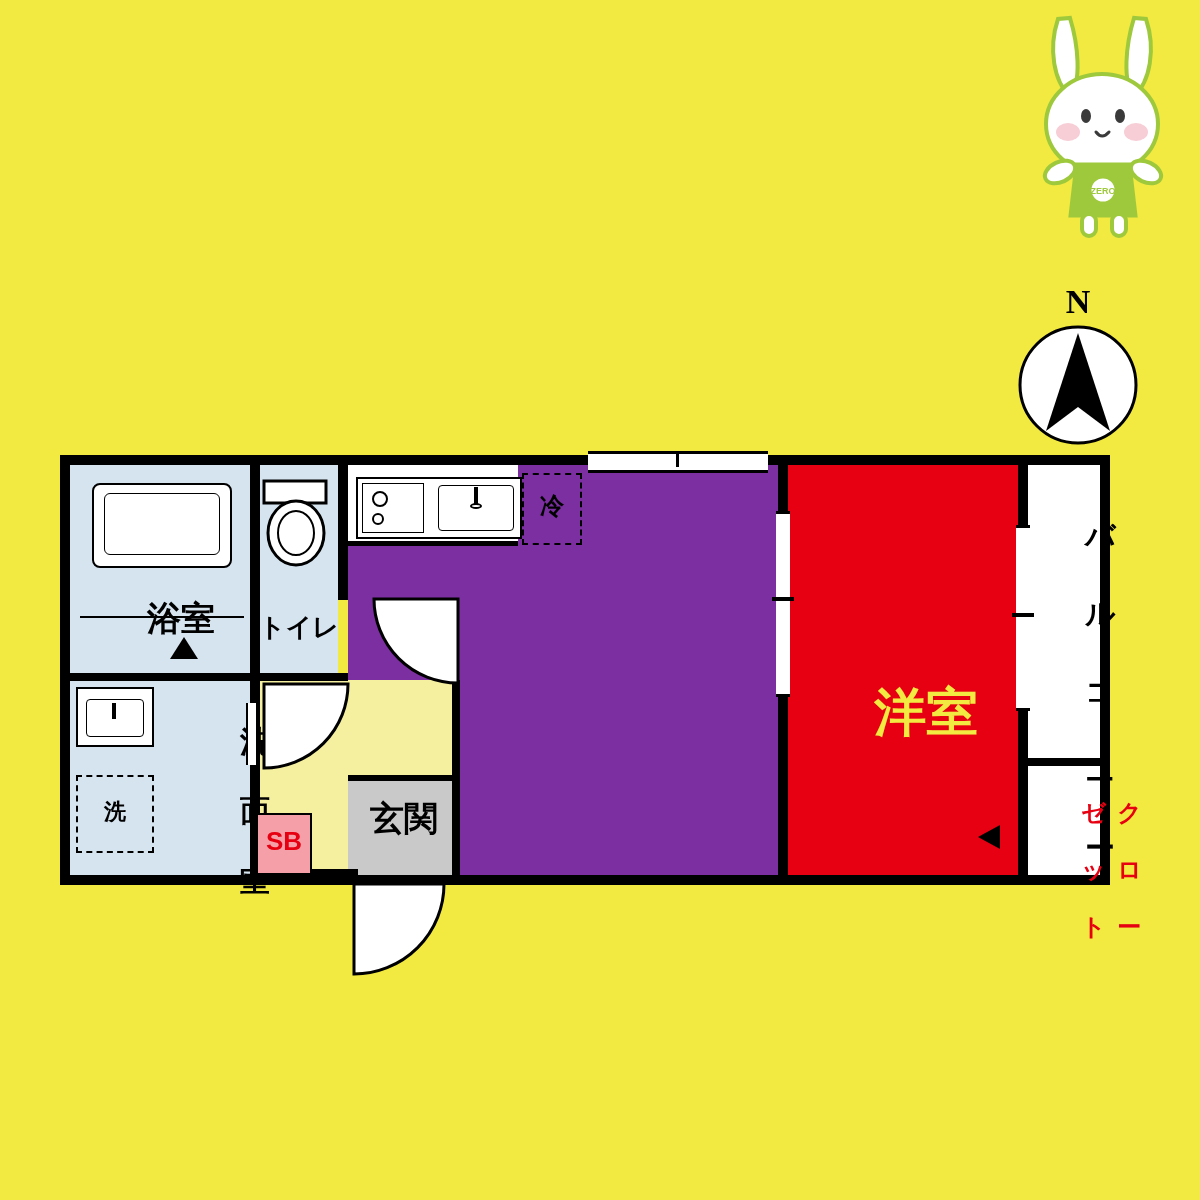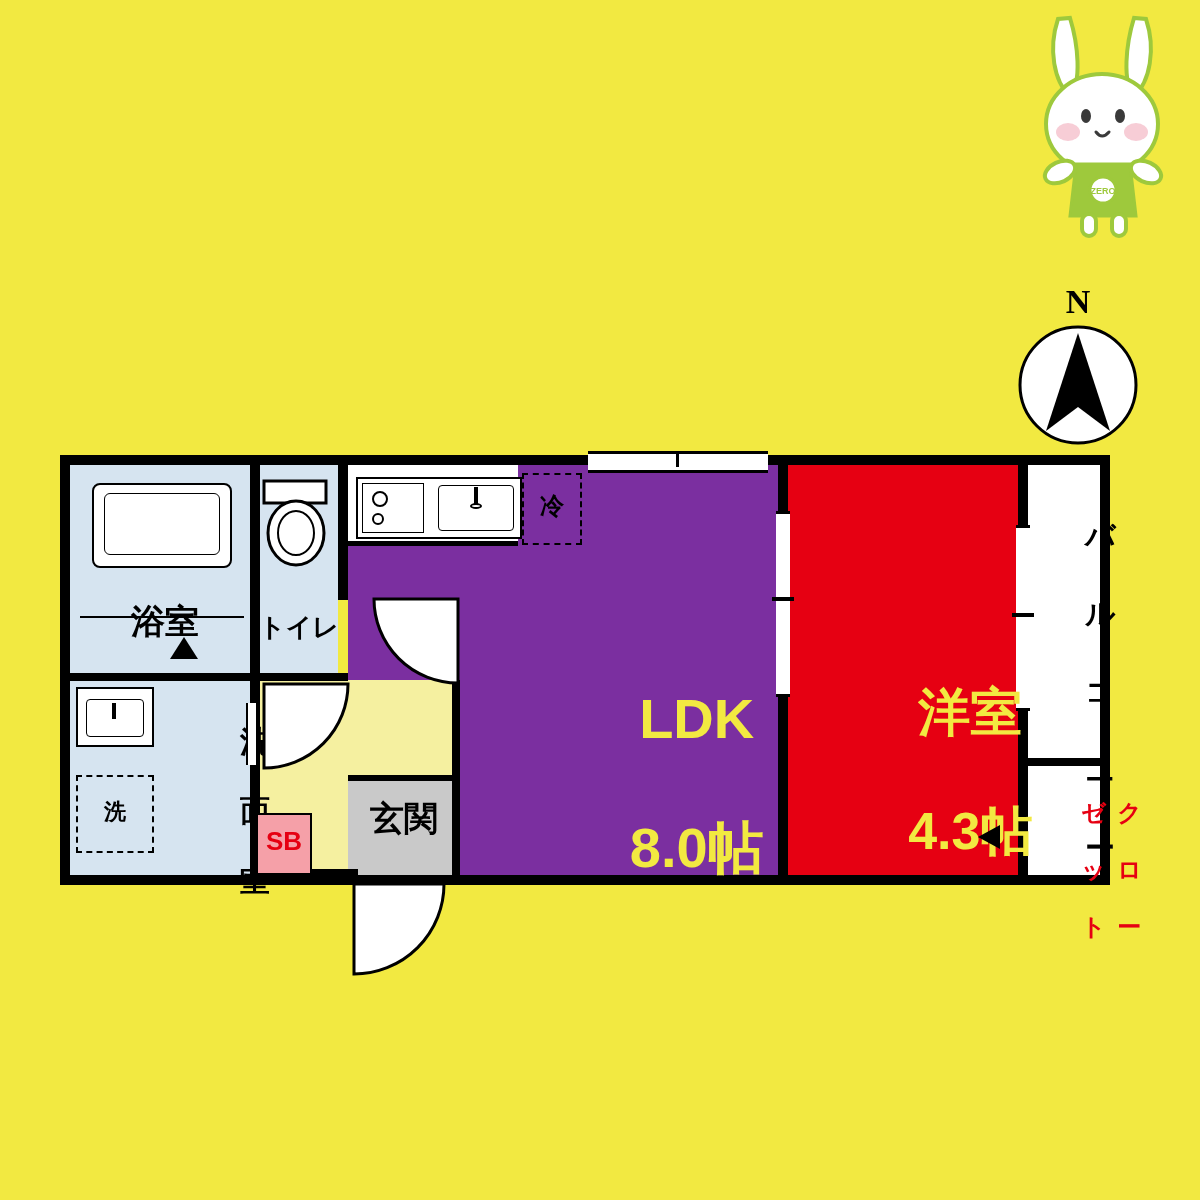--- a/index.html
+++ b/index.html
@@ -126,21 +126,21 @@
     <div class="wall" style="left:718px;top:0;width:10px;height:430px;"></div>
     <div class="wall" style="left:958px;top:0;width:10px;height:430px;"></div>
     <div class="wall" style="left:958px;top:303px;width:92px;height:8px;"></div>
     <div class="wall" style="left:288px;top:86px;width:170px;height:5px;"></div>
 
     <div class="stroke" style="left:32px;top:28px;width:140px;height:85px;border-radius:8px;background:#ffffff;"></div>
     <div class="thin" style="left:44px;top:38px;width:116px;height:62px;border-radius:6px;"></div>
     <div class="stroke" style="left:20px;top:113px;width:164px;height:50px;border-top:none;border-left:none;border-right:none;"></div>
     <div class="abs" style="left:110px;top:182px;width:0;height:0;border-left:14px solid transparent;border-right:14px solid transparent;border-bottom:22px solid #000;"></div>
 
-    <div class="lbl t-black" style="left:55px;top:148px;width:100px;font-size:34px;">浴室</div>
+    <div class="lbl t-black" style="left:71px;top:148px;width:100px;font-size:34px;font-family:Liberation Mono, monospace;">浴室</div>
 
     <div class="abs" style="left:198px;top:20px;width:82px;height:110px;">
       <svg width="82" height="110" viewBox="0 0 82 110" xmlns="http://www.w3.org/2000/svg">
         <rect x="6" y="6" width="62" height="22" fill="#ffffff" stroke="#000" stroke-width="3"></rect>
         <ellipse cx="38" cy="58" rx="28" ry="32" fill="#ffffff" stroke="#000" stroke-width="3"></ellipse>
         <ellipse cx="38" cy="58" rx="18" ry="22" fill="none" stroke="#000" stroke-width="2"></ellipse>
       </svg>
     </div>
     <div class="lbl t-black" style="left:196px;top:158px;width:86px;font-size:26px;">トイレ</div>
 
@@ -187,34 +187,29 @@
     <div class="thin" style="left:378px;top:30px;width:76px;height:46px;border-radius:4px;"></div>
     <div class="abs" style="left:414px;top:32px;width:4px;height:18px;background:#000;"></div>
     <div class="abs" style="left:410px;top:48px;width:12px;height:6px;border:2px solid #000;border-radius:50%;box-sizing:border-box;"></div>
 
     <div class="dash" style="left:462px;top:18px;width:60px;height:72px;"></div>
     <div class="lbl t-black" style="left:462px;top:38px;width:60px;font-size:24px;">冷</div>
 
     <div class="abs" style="left:528px;top:-4px;width:180px;height:16px;background:#ffffff;border-top:3px solid #000;border-bottom:3px solid #000;"></div>
     <div class="abs" style="left:616px;top:-4px;width:3px;height:16px;background:#000;"></div>
 
-    <div class="lbl t-yellow" style="left:460px;top:168px;width:260px;font-size:56px;line-height:1.15;">
-      <span>LDK</span><br>
-      <span>8.0帖</span>
-    </div>
 
     <div class="abs" style="left:716px;top:56px;width:14px;height:180px;background:#ffffff;border-top:3px solid #000;border-bottom:3px solid #000;"></div>
     <div class="abs" style="left:712px;top:142px;width:22px;height:4px;background:#000;"></div>
 
     <div class="abs" style="left:956px;top:70px;width:14px;height:180px;background:#ffffff;border-top:3px solid #000;border-bottom:3px solid #000;"></div>
     <div class="abs" style="left:952px;top:158px;width:22px;height:4px;background:#000;"></div>
 
-    <div class="lbl t-yellow" style="left:754px;top:168px;width:226px;font-size:52px;line-height:1.15;">
+    <div class="lbl t-yellow" style="left:710px;top:168px;width:226px;font-size:52px;line-height:1.15;">
       <span>洋室</span><br>
-      <span>4.3帖</span>
     </div>
 
     <div class="abs" style="left:918px;top:370px;width:0;height:0;border-top:12px solid transparent;border-bottom:12px solid transparent;border-right:22px solid #000;"></div>
 
     <div class="lbl t-black" style="left:975px;top:22px;width:58px;font-size:30px;line-height:1.3;">
       <span>バ</span><br>
       <span>ル</span><br>
       <span>コ</span><br>
       <span>ニ</span><br>
       <span>ー</span>

